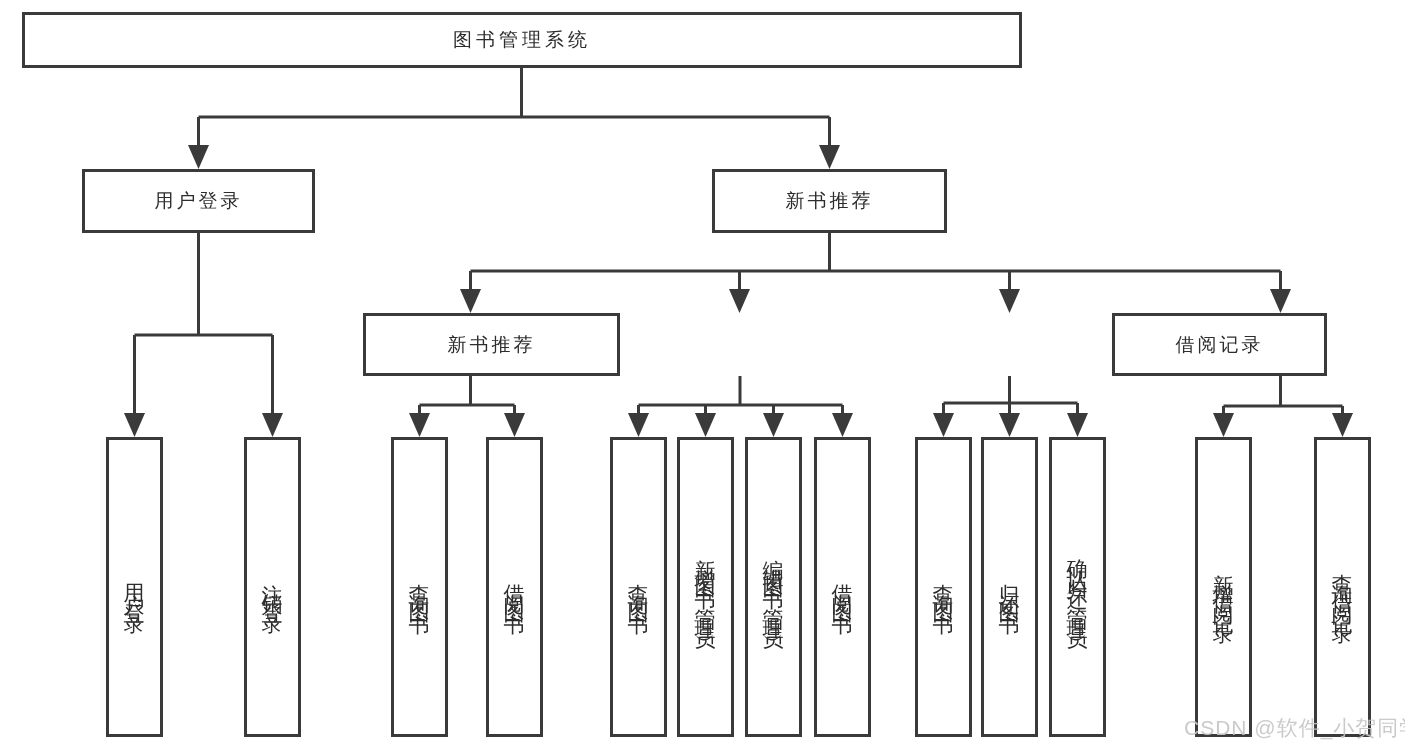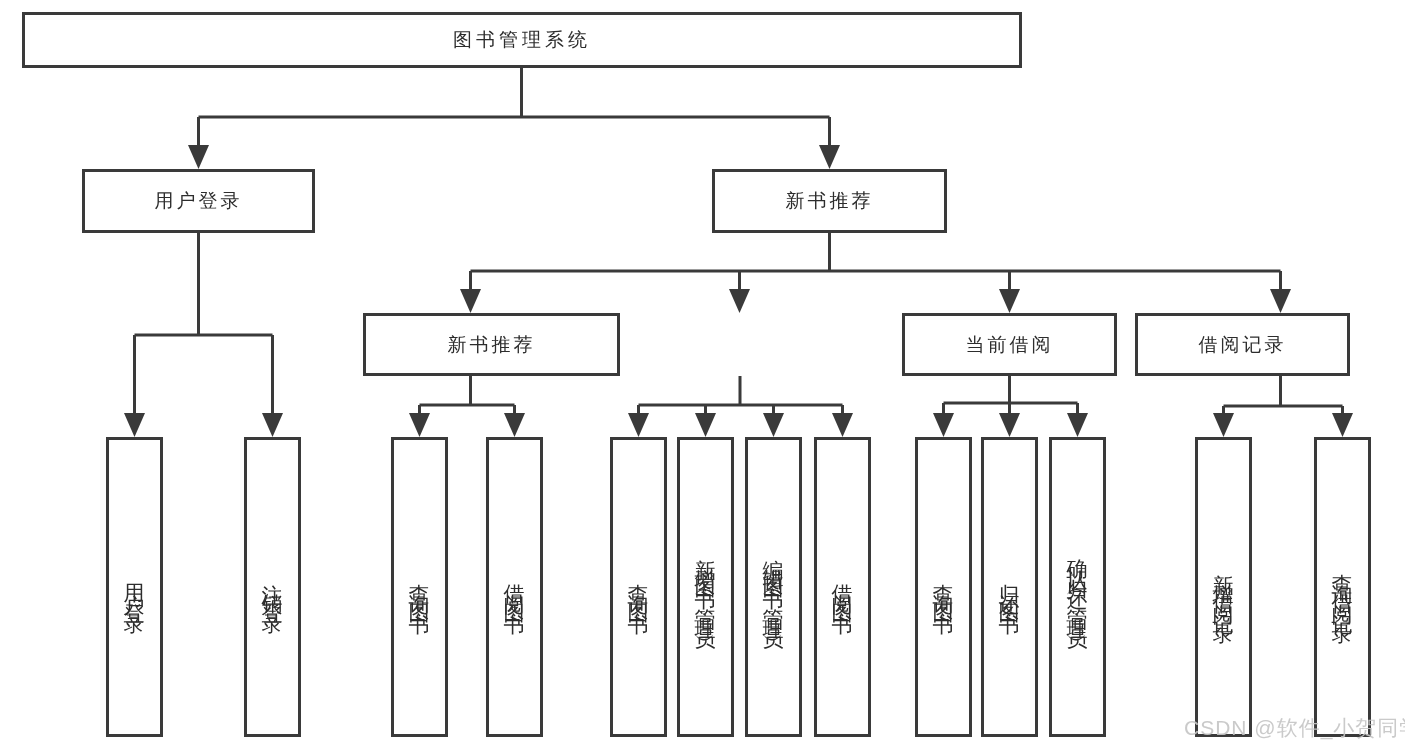--- a/index.html
+++ b/index.html
@@ -106,24 +106,21 @@
   <div class="box" style="left:82px;top:169px;width:233px;height:64px">
     <span>用户登录</span>
   </div>
   <div class="box" style="left:712px;top:169px;width:235px;height:64px">
     <span>新书推荐</span>
   </div>
 
   <div class="box" style="left:363px;top:313px;width:257px;height:63px">
     <span>新书推荐</span>
   </div>
-  <div class="box" style="left:902px;top:313px;width:215px;height:63px">
-    <span>当前借阅</span>
-  </div>
-  <div class="box" style="left:1135px;top:313px;width:215px;height:63px">
+  <div class="box" style="left:1112px;top:313px;width:215px;height:63px">
     <span>借阅记录</span>
   </div>
 
   <div class="col" style="left:106px">
     <span class="vtext">用户登录</span>
   </div>
   <div class="col" style="left:244px">
     <span class="vtext">注销登录</span>
   </div>
 

